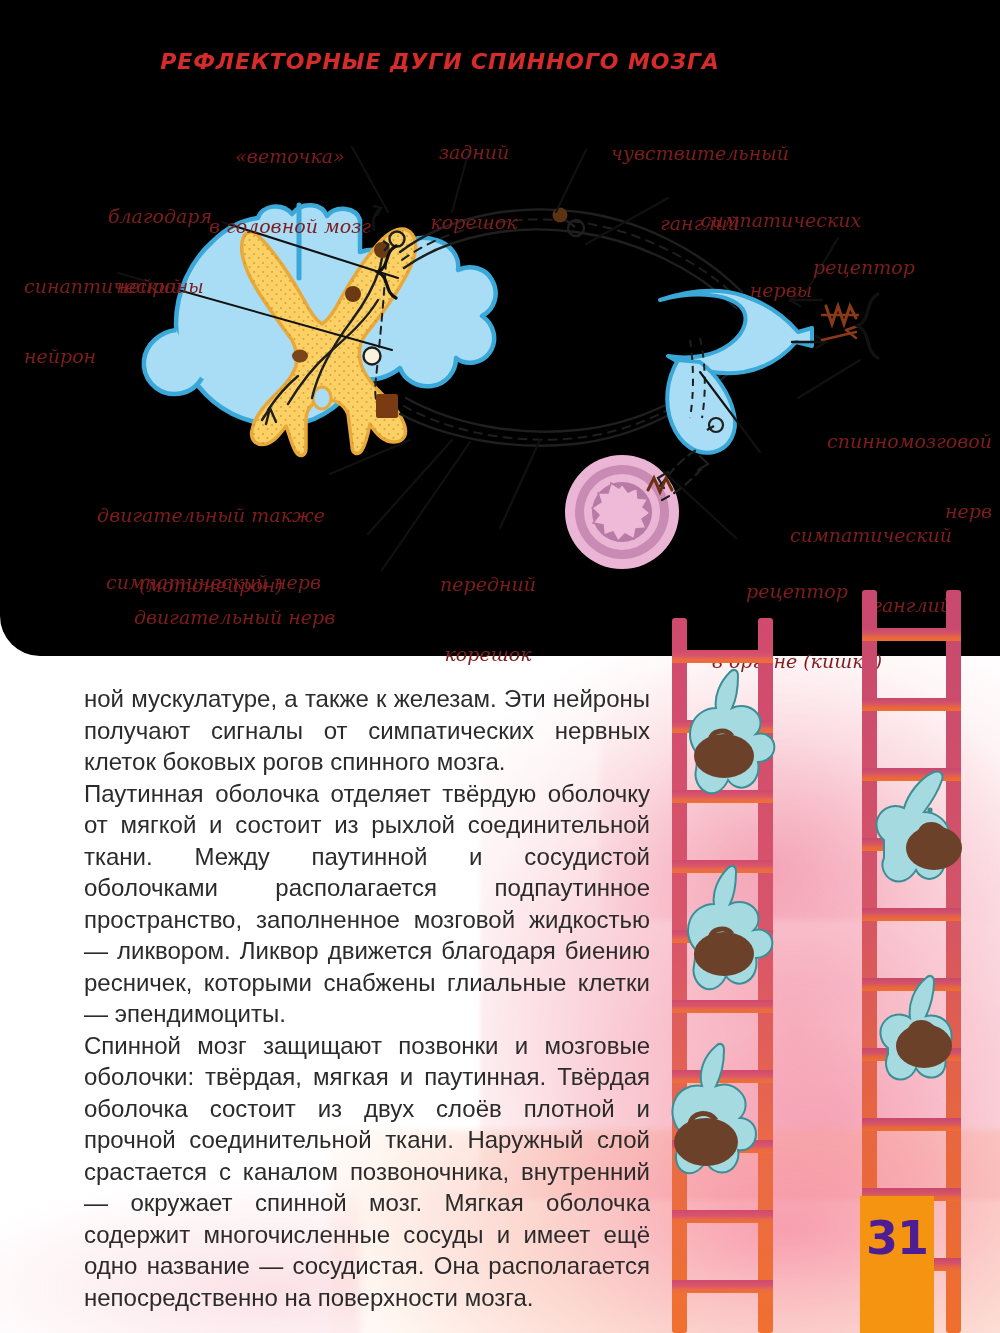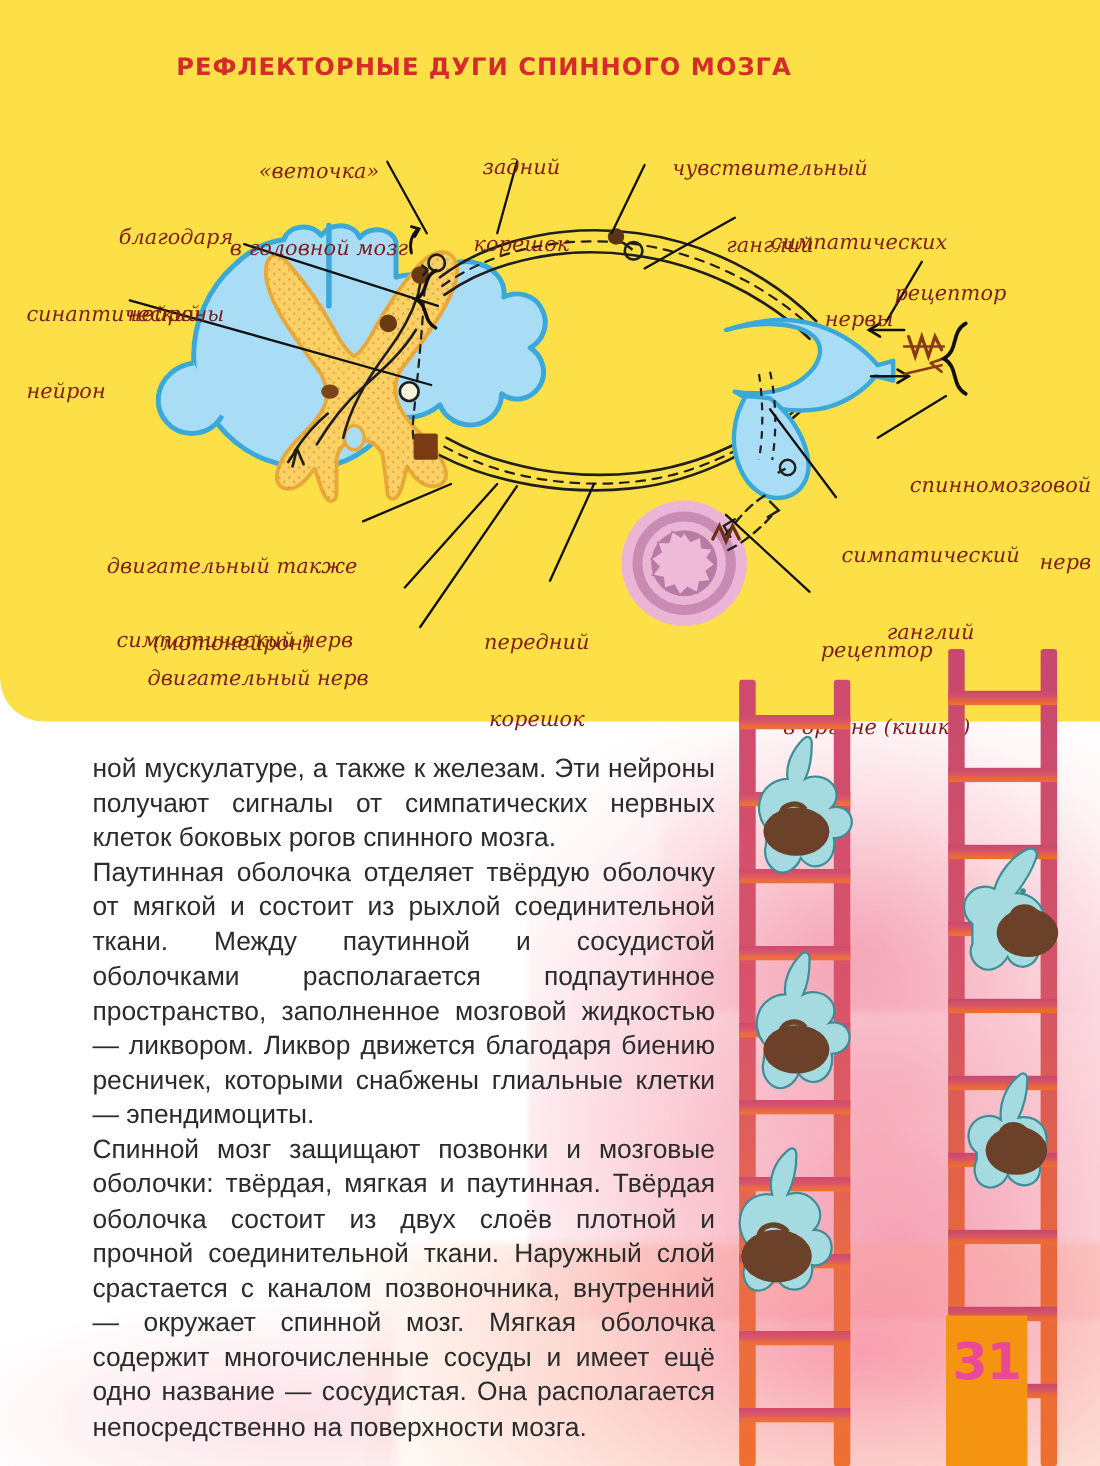--- a/index.html
+++ b/index.html
@@ -35,22 +35,22 @@
   }
   .wash-e{
     left:-60px;top:1180px;width:420px;height:180px;
     background:radial-gradient(ellipse at 80% 60%, rgba(245,170,185,.35) 0%, rgba(255,255,255,0) 72%);
     filter:blur(4px);
   }
 
   
   #panel{
     position:absolute;left:0;top:0;width:1000px;height:656px;
-    background:#fde047;
-    border-bottom-left-radius:40px;border-bottom-right-radius:0;
+    background:#000000;
+    border-bottom-left-radius:40px;border-bottom-right-radius:0;font-style:italic;
   }
   #panel-title{
     position:absolute;left:0;top:49px;width:880px;text-align:center;
     font-family:"DejaVu Sans", sans-serif;
     font-weight:bold;font-size:22px;letter-spacing:.9px;
     color:#d62b2b;
   }
 
   
   #diagram{position:absolute;left:0;top:0;width:1000px;height:656px;}
@@ -74,21 +74,21 @@
 
   
   #pagenum-band{
     position:absolute;left:860px;top:1196px;width:74px;height:137px;
     background:#f59410;
   }
   #pagenum{
     position:absolute;left:860px;top:1211px;width:74px;
     text-align:center;
     font-family:"DejaVu Sans", sans-serif;font-weight:bold;
-    font-size:46px;color:#ec4899;letter-spacing:-1px;
+    font-size:46px;color:#4c1d95;letter-spacing:-1px;
   }
 </style>
 </head>
 <body>
 
 <div id="page">
 
   <div class="wash wash-a"></div>
   <div class="wash wash-d"></div>
   <div class="wash wash-c"></div>
@@ -308,21 +308,21 @@
   <div class="lbl" style="left:24px;top:229px;width:190px;">
     <div>синаптический</div>
     <div>нейрон</div>
   </div>
 
   <div class="lbl ctr" style="left:784px;top:384px;width:208px;text-align:right;">
     <div>спинномозговой</div>
     <div>нерв</div>
   </div>
 
-  <div class="lbl ctr" style="left:740px;top:448px;width:212px;">
+  <div class="lbl ctr" style="left:740px;top:478px;width:212px;text-align:right;">
     <div>симпатический</div>
     <div>ганглий</div>
   </div>
 
   <div class="lbl ctr" style="left:66px;top:458px;width:290px;">
     <div>двигательный также</div>
     <div>(мотонейрон)</div>
   </div>
 
   <div class="lbl" style="left:134px;top:560px;width:280px;">

